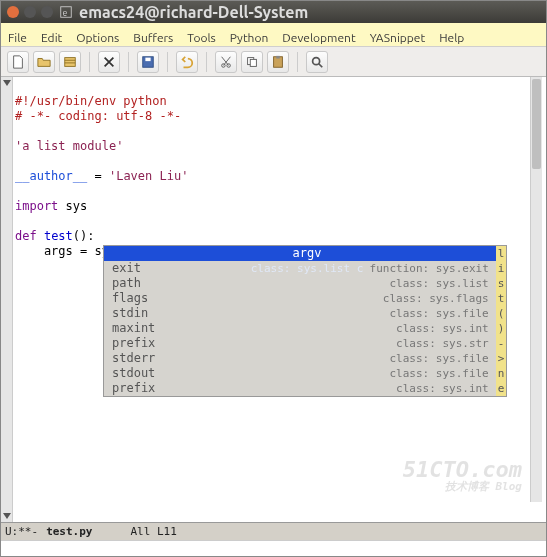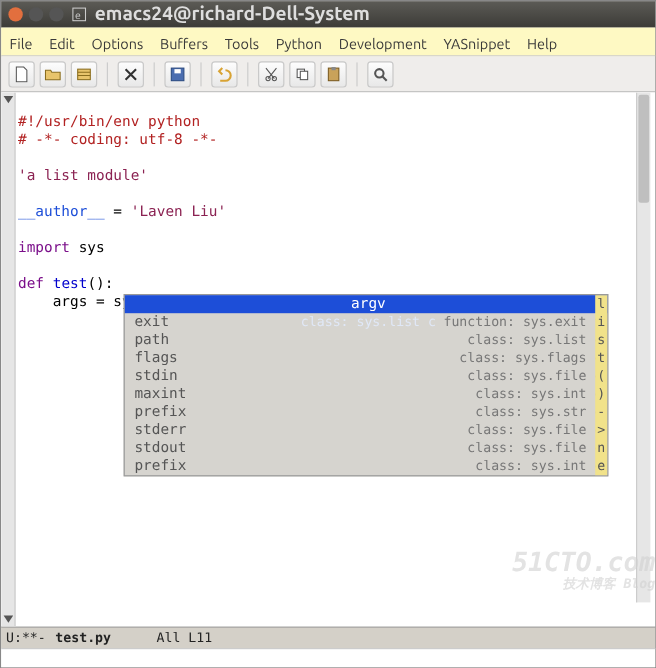--- a/index.html
+++ b/index.html
@@ -35,21 +35,21 @@
 .popup-meta { color: #777; font-size: 11px; }
 .popup-row.sel .popup-meta { color: #e0e8f7; }
 .popup-scroll { position: absolute; right: 0; top: 0; bottom: 0; width: 10px; background: #f1e28a; font-family: monospace; font-size: 11px; color: #555; text-align:center; line-height: 15px; overflow:hidden; }
 .right-scroll { position: absolute; right: 4px; top: 0; bottom: 20px; width: 12px; background: #e6e6e6; border-left: 1px solid #ccc; }
 .right-thumb { position: absolute; left: 1px; right: 1px; top: 2px; height: 90px; background: #bfbfbf; border-radius: 2px; }
 .modeline { height: 18px; background: #d4d0c8; border-top: 1px solid #999; font-family: "DejaVu Sans Mono",monospace; font-size: 11px; display: flex; align-items: center; padding: 0 4px; color: #222; }
 .modeline .seg { margin-right: 8px; }
 .modeline .fname { font-weight: bold; }
 .minibuf { height: 16px; background: #fff; border-top: 1px solid #ccc; }
 .gutter-tri2 { position:absolute; left:2px; bottom:3px; width:0; height:0; border-left:4px solid transparent; border-right:4px solid transparent; border-top:6px solid #555; }
-.watermark { position:absolute; right:0; bottom:30px; color:#d0d0d0; opacity:0.6; font-weight:bold; font-size:22px; font-style:italic; text-align:right; pointer-events:none; line-height:1; }
+.watermark { position:absolute; right:24px; bottom:30px; color:#d0d0d0; opacity:0.6; font-weight:bold; font-size:22px; font-style:italic; text-align:right; pointer-events:none; line-height:1; }
 .watermark .sub { font-size:11px; display:block; }
 </style>
 </head>
 <body>
 
 <div class="window">
   <div class="titlebar">
     <div class="win-btns">
       <div class="win-btn win-close"></div>
       <div class="win-btn win-min"></div>

